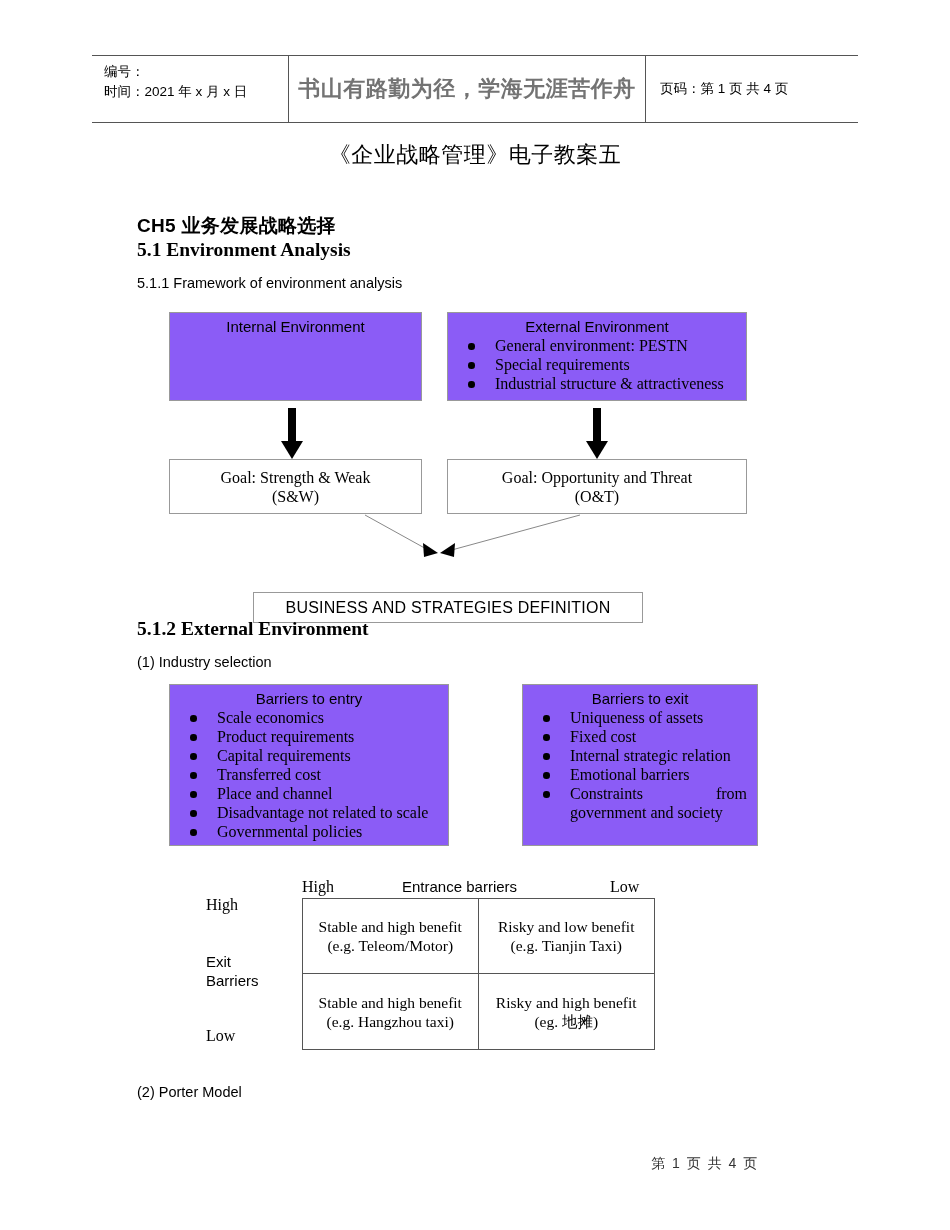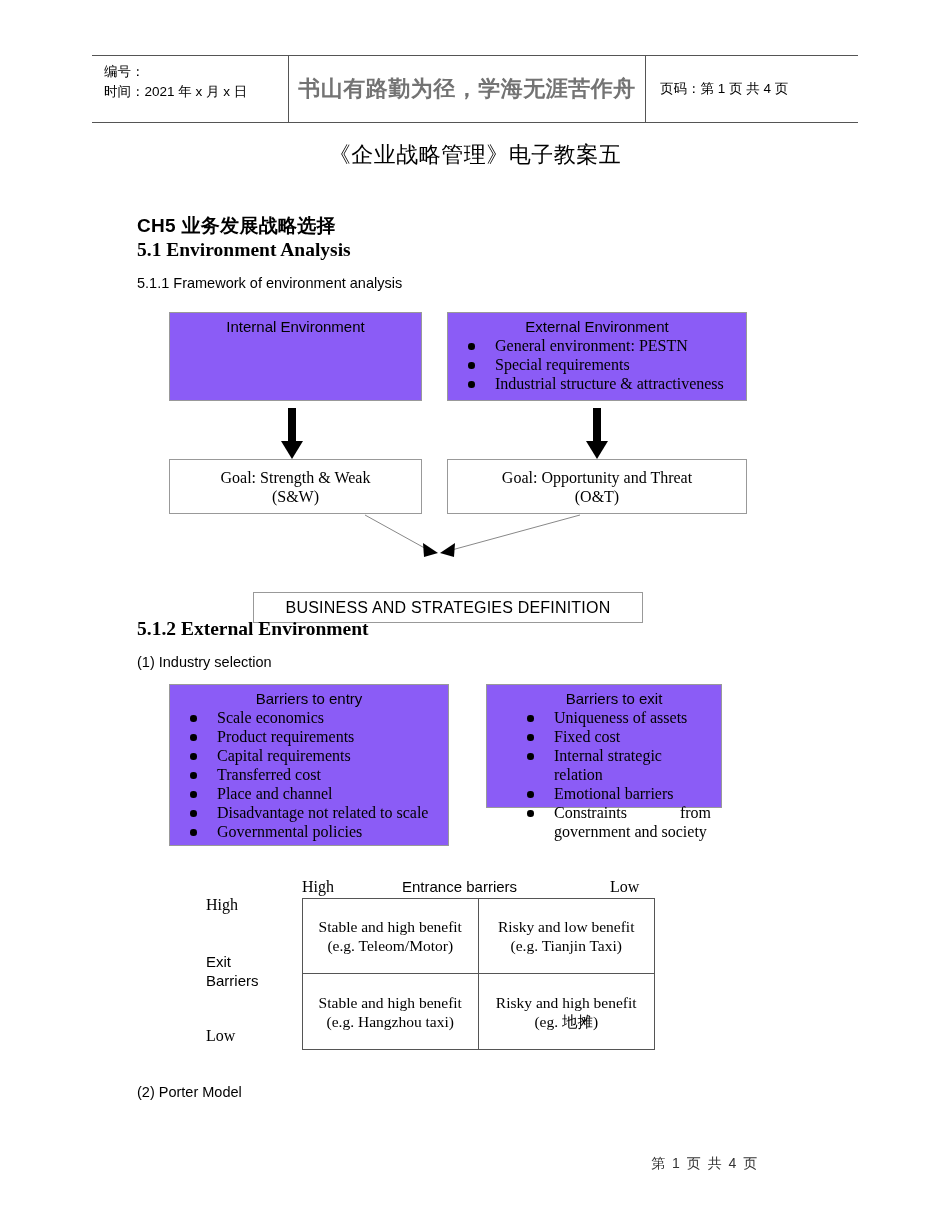--- a/index.html
+++ b/index.html
@@ -205,21 +205,21 @@
     position: absolute;
     left: 0;
     top: 0;
     width: 950px;
     height: 1230px;
     pointer-events: none;
   }
 
   
   .bar-entry { left: 169px; top: 684px; width: 280px; height: 162px; }
-  .bar-exit  { left: 486px; top: 684px; width: 236px; height: 124px; padding-left: 20px; }
+  .bar-exit  { left: 522px; top: 684px; width: 236px; height: 162px; }
 
   
   .matrix {
     position: absolute;
     left: 302px;
     top: 898px;
     width: 353px;
     height: 152px;
     border: 1.3px solid #555;
     box-sizing: border-box;

